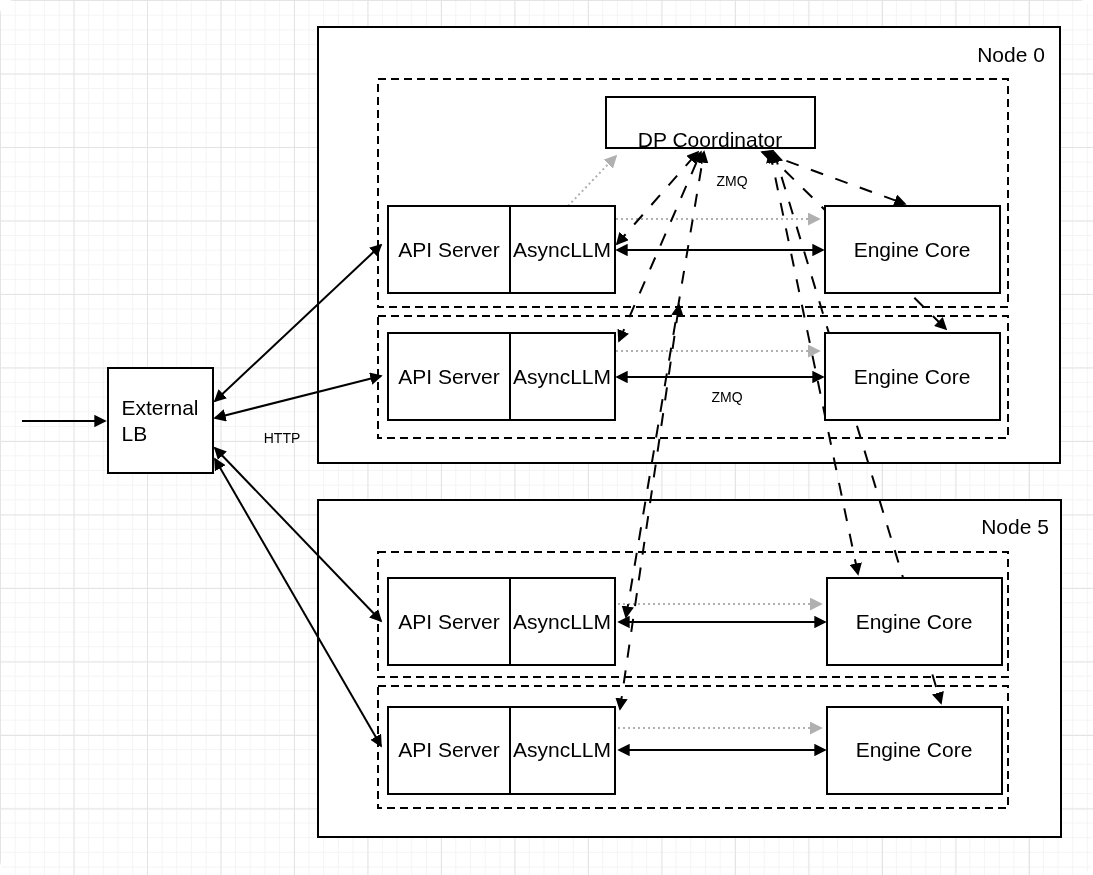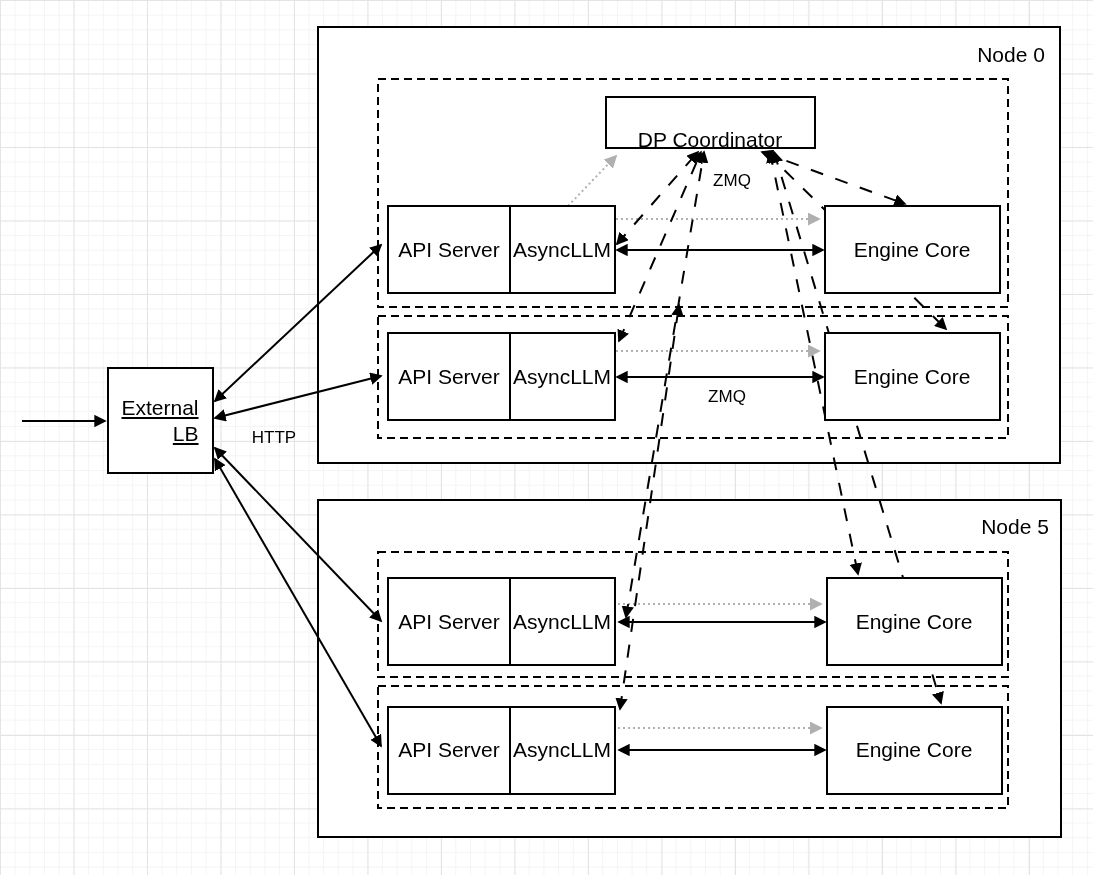--- a/index.html
+++ b/index.html
@@ -8,34 +8,35 @@
     width:1093px;height:875px;
     overflow:hidden;
     background-color:#ffffff;
     background-image:
       linear-gradient(#e4e4e4 1px, transparent 1px),
       linear-gradient(90deg,#e4e4e4 1px, transparent 1px),
       linear-gradient(#f4f4f4 1px, transparent 1px),
       linear-gradient(90deg,#f4f4f4 1px, transparent 1px);
     background-size:73.5px 73.5px,73.5px 73.5px,14.7px 14.7px,14.7px 14.7px;
     font-family:"Liberation Sans", sans-serif;
+    border-radius:15px;
   }
   #gfx{position:absolute;left:0;top:0;}
   .nb{fill:#ffffff;stroke:#000000;stroke-width:2;}
   .dr{fill:none;stroke:#000000;stroke-width:2;stroke-dasharray:8 5;}
   .ub{fill:#ffffff;stroke:#000000;stroke-width:2;}
   .sl{stroke:#000000;stroke-width:2;fill:none;}
   .dl{stroke:#000000;stroke-width:2;fill:none;stroke-dasharray:13 13;}
   .gl{stroke:#b0b0b0;stroke-width:2;fill:none;stroke-dasharray:2 3;}
   .lbl{
     position:absolute;transform:translate(-50%,-50%);
     font-size:21px;color:#000;white-space:nowrap;line-height:26px;
   }
-  .lbl.small{font-size:17px;}
-  .lbl.center{text-align:right;text-decoration:underline;}
+  .lbl.small{font-size:14px;}
+  .lbl.center{text-align:left;}
 </style>
 </head>
 <body>
 
 <div id="canvas">
 
   <svg id="gfx" width="1093" height="875" viewBox="0 0 1093 875">
     <defs>
       <marker id="ah" viewBox="0 0 10 10" refX="8.6" refY="5" markerWidth="6.2" markerHeight="6.2" orient="auto-start-reverse" markerUnits="strokeWidth">
         <path d="M0 0 L10 5 L0 10 z" fill="#000000"></path>
@@ -126,15 +127,15 @@
   <div class="lbl" style="left:449px;top:622px">API Server</div>
   <div class="lbl" style="left:562px;top:622px">AsyncLLM</div>
   <div class="lbl" style="left:914px;top:622px">Engine Core</div>
 
   <div class="lbl" style="left:449px;top:750px">API Server</div>
   <div class="lbl" style="left:562px;top:750px">AsyncLLM</div>
   <div class="lbl" style="left:914px;top:750px">Engine Core</div>
 
   <div class="lbl small" style="left:732px;top:181px">ZMQ</div>
   <div class="lbl small" style="left:727px;top:397px">ZMQ</div>
-  <div class="lbl small" style="left:274px;top:438px">HTTP</div>
+  <div class="lbl small" style="left:282px;top:438px">HTTP</div>
 
 </div>
 
 </body></html>

